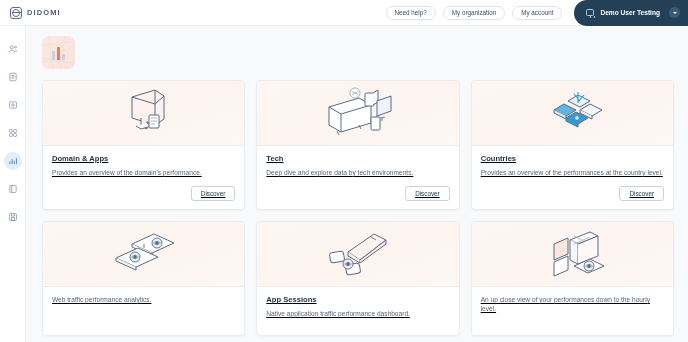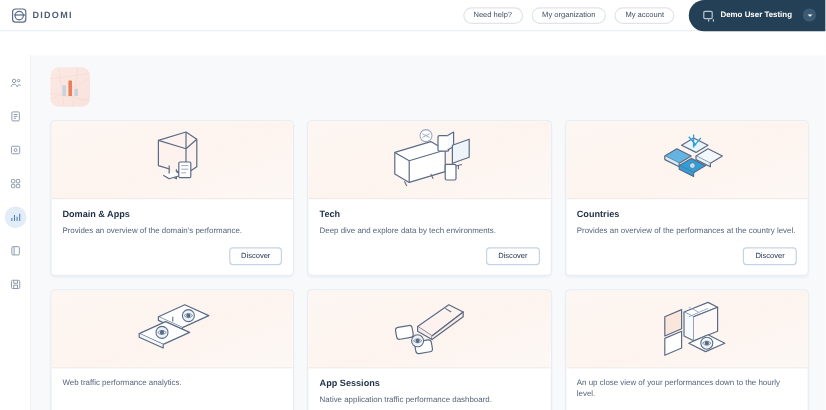--- a/index.html
+++ b/index.html
@@ -2,21 +2,21 @@
 <html><head>
 <meta charset="utf-8">
 <style>
   * { box-sizing: border-box; margin: 0; padding: 0; }
   html, body {
     width: 688px; height: 342px;
     font-family: "Liberation Sans", sans-serif;
     background: #ffffff;
     overflow: hidden;
   }
-  .app { position: relative; width: 688px; height: 342px; display: flex; flex-direction: column; gap: 20px; }
+  .app { position: relative; width: 688px; height: 342px; display: flex; flex-direction: column; }
 
   
   .topbar {
     height: 26px; min-height: 26px;
     background: #ffffff;
     border-bottom: 1px solid #eceff3;
     display: flex; align-items: center;
     padding: 0 0 0 10px;
     position: relative; z-index: 5;
   }
@@ -121,20 +121,21 @@
 
   
   .grid {
     display: grid; grid-template-columns: repeat(3, 1fr);
     gap: 11px 11px;
   }
   .card {
     background: #ffffff; border: 1px solid #e8edf2; border-radius: 4px;
     overflow: hidden; display: flex; flex-direction: column;
     box-shadow: 0 1px 2px rgba(30,50,80,.04);
+    text-decoration: underline;
   }
   .card-art {
     height: 65px; position: relative;
     background: linear-gradient(160deg, #fdf6f2 0%, #fdf4ef 55%, #fdf8f5 100%);
     border-bottom: 1px solid #f2eae6;
     display: flex; align-items: center; justify-content: center;
   }
   .card-art svg { display: block; }
   .card-body { padding: 8px 9px 8px 9px; display: flex; flex-direction: column; flex: 1; }
   .card-title { font-size: 7.6px; font-weight: 700; color: #1f3047; margin-bottom: 5px; }

